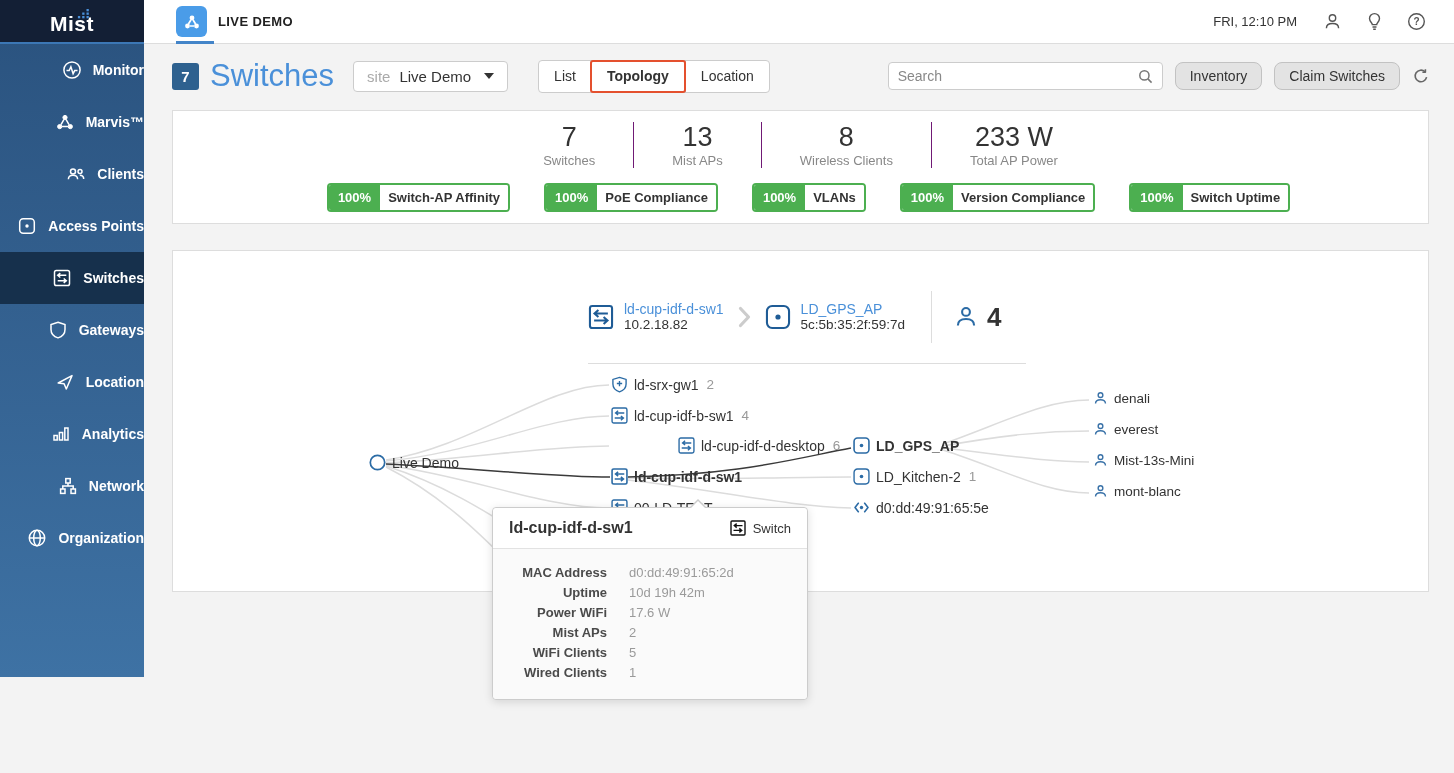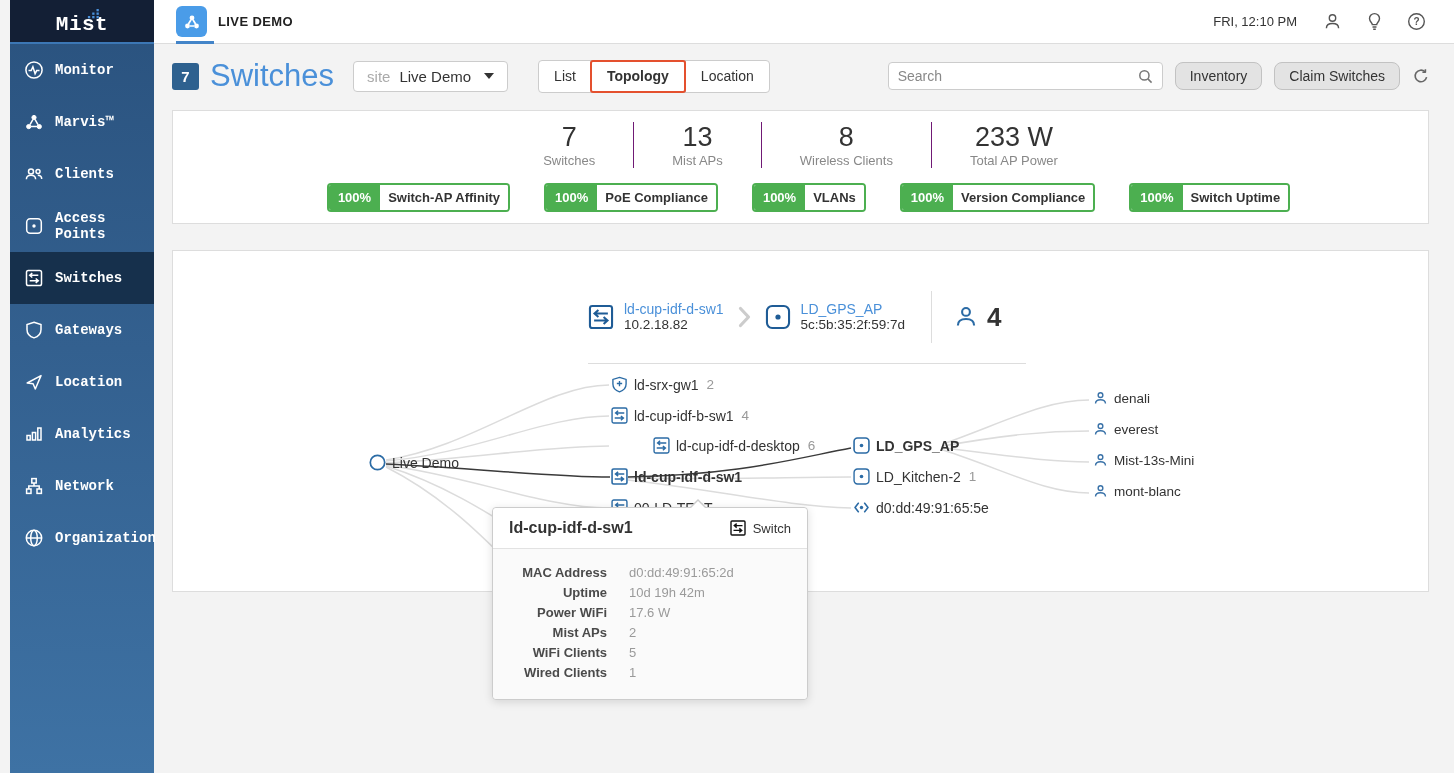--- a/index.html
+++ b/index.html
@@ -1,27 +1,27 @@
 <!DOCTYPE html>
 <html><head>
 <meta charset="utf-8">
 <style>
   * { margin:0; padding:0; box-sizing:border-box; }
   html,body { width:1454px; height:773px; overflow:hidden; background:#f3f3f3;
     font-family:"Liberation Sans","DejaVu Sans",sans-serif; color:#333; }
 
   
-  .sidebar { position:absolute; left:10px; top:0; width:144px; height:773px;
-    background:linear-gradient(180deg,#2a527e 0%,#33608f 45%,#3e72a4 100%); z-index:20;font-family:Liberation Mono, monospace; }
+  .sidebar { position:absolute; left:0; top:0; width:144px; height:677px;
+    background:linear-gradient(180deg,#2a527e 0%,#33608f 45%,#3e72a4 100%); z-index:20; }
   .logo { height:44px; background:#131f35; border-bottom:2px solid #3c77b5;
     display:flex; align-items:flex-end; justify-content:center; padding-bottom:6px; position:relative; }
   .logo-text { color:#fff; font-size:21px; font-weight:700; letter-spacing:.5px; position:relative; }
   .logo-dots { position:absolute; top:9px; left:76px; }
-  .nav-item { height:52px; display:flex; align-items:center; padding-left:14px; gap:11px;
-    color:#fff; font-size:14px; font-weight:600; cursor:pointer; }
+  .nav-item { height:52px; display:flex; align-items:center; gap:11px;
+    color:#fff; font-size:14px; font-weight:600; cursor:pointer;justify-content:flex-end; }
   .nav-item.selected { background:#16304c; }
   .nav-item svg { flex:0 0 auto; }
 
   
   .tophdr { position:absolute; left:144px; top:0; right:0; height:44px; background:#fff;
     border-bottom:1px solid #ddd; display:flex; align-items:center; padding:0 28px 0 32px; z-index:10; }
   .orgtab { display:flex; align-items:center; gap:11px; height:44px; position:relative; cursor:pointer; }
   .orgicon { width:31px; height:31px; border-radius:6px; background:#4a9ce8;
     display:flex; align-items:center; justify-content:center; }
   .orgtab .underline { position:absolute; left:0; bottom:0; width:38px; height:3px; background:#4384c8; }
@@ -381,21 +381,21 @@
     <span class="cnt">2</span>
   </div>
   <div class="node" style="left:438px;top:156px;">
     <svg width="17" height="17" viewBox="0 0 16 16" fill="none" stroke="#2b6ba5" stroke-width="1.3">
         <rect x="1" y="1" width="14" height="14" rx="1.6"></rect>
         <path d="M12.5 5.6H4.4M6.7 3.6 4.3 5.6l2.4 2M3.5 10.4h8.1M9.3 8.4l2.4 2-2.4 2"></path>
       </svg>
     <span>ld-cup-idf-b-sw1</span>
     <span class="cnt">4</span>
   </div>
-  <div class="node" style="left:437px;top:186px;padding-left:43px;">
+  <div class="node" style="left:462px;top:186px;padding-left:43px;">
     <svg width="17" height="17" viewBox="0 0 16 16" fill="none" stroke="#2b6ba5" stroke-width="1.3">
         <rect x="1" y="1" width="14" height="14" rx="1.6"></rect>
         <path d="M12.5 5.6H4.4M6.7 3.6 4.3 5.6l2.4 2M3.5 10.4h8.1M9.3 8.4l2.4 2-2.4 2"></path>
       </svg>
     <span>ld-cup-idf-d-desktop</span>
     <span class="cnt">6</span>
   </div>
   <div class="node bold" style="left:438px;top:217px;">
     <svg width="17" height="17" viewBox="0 0 16 16" fill="none" stroke="#2b6ba5" stroke-width="1.5">
         <rect x="1" y="1" width="14" height="14" rx="1.6"></rect>

